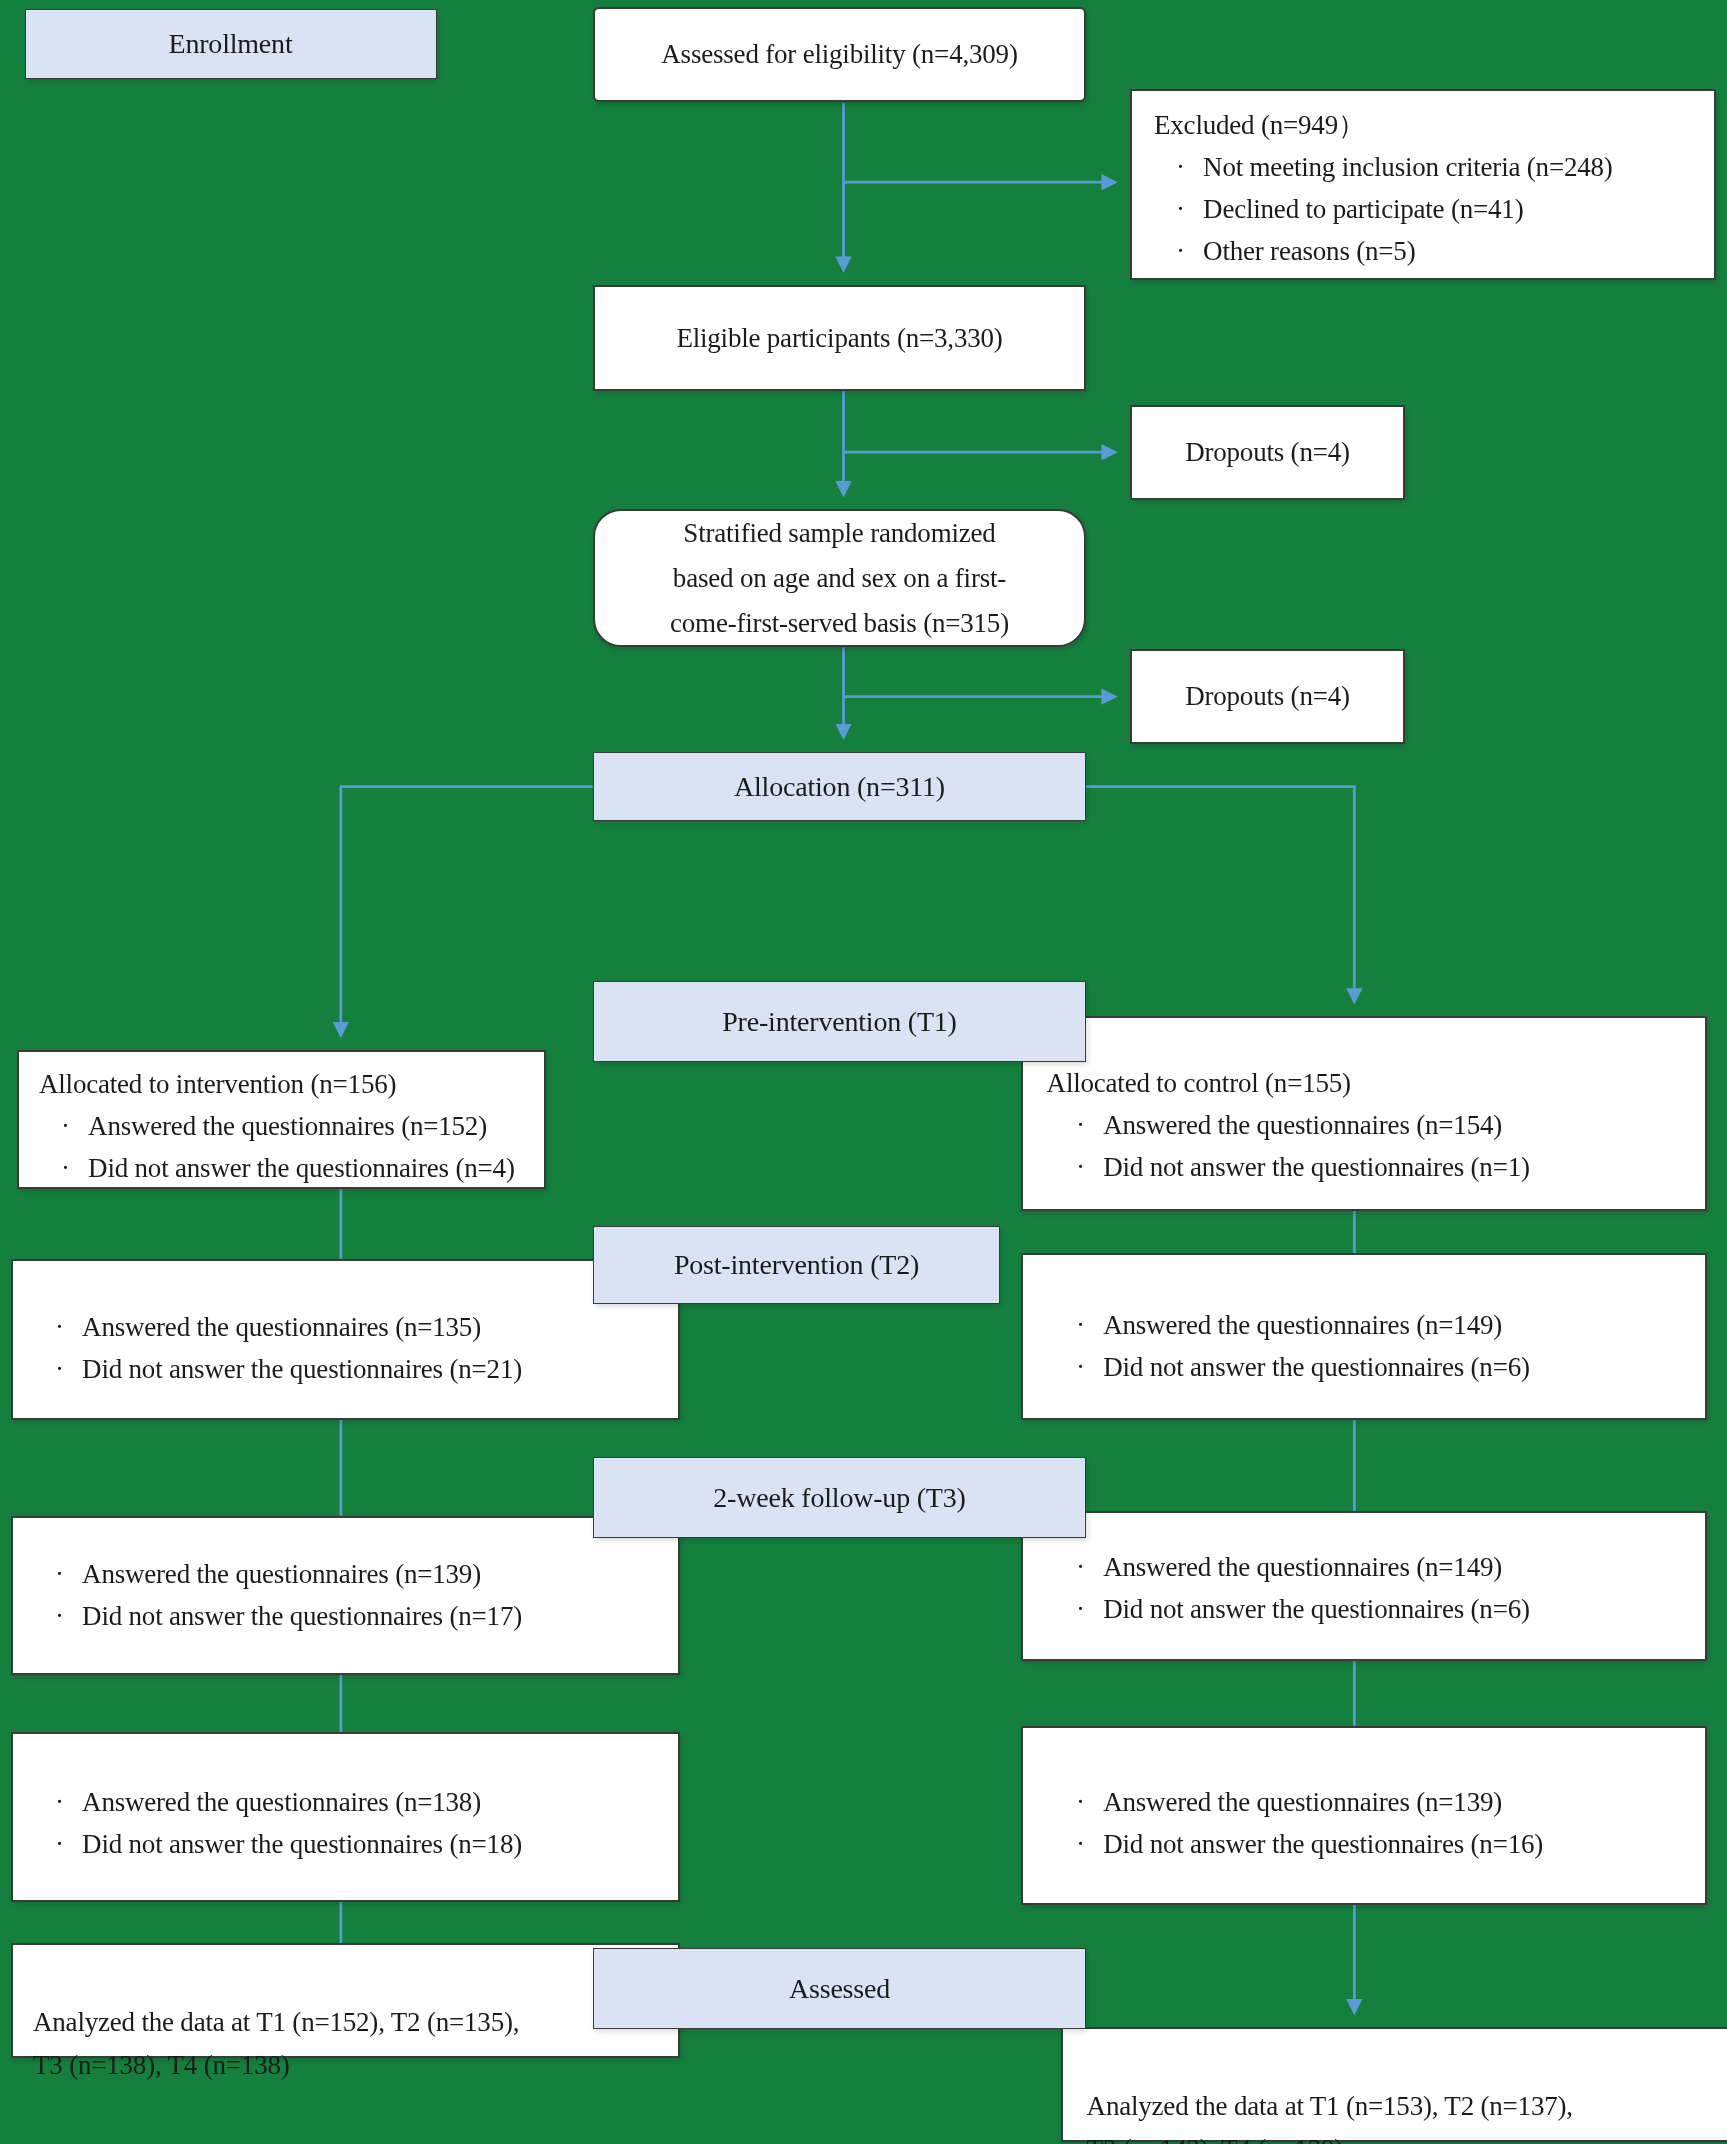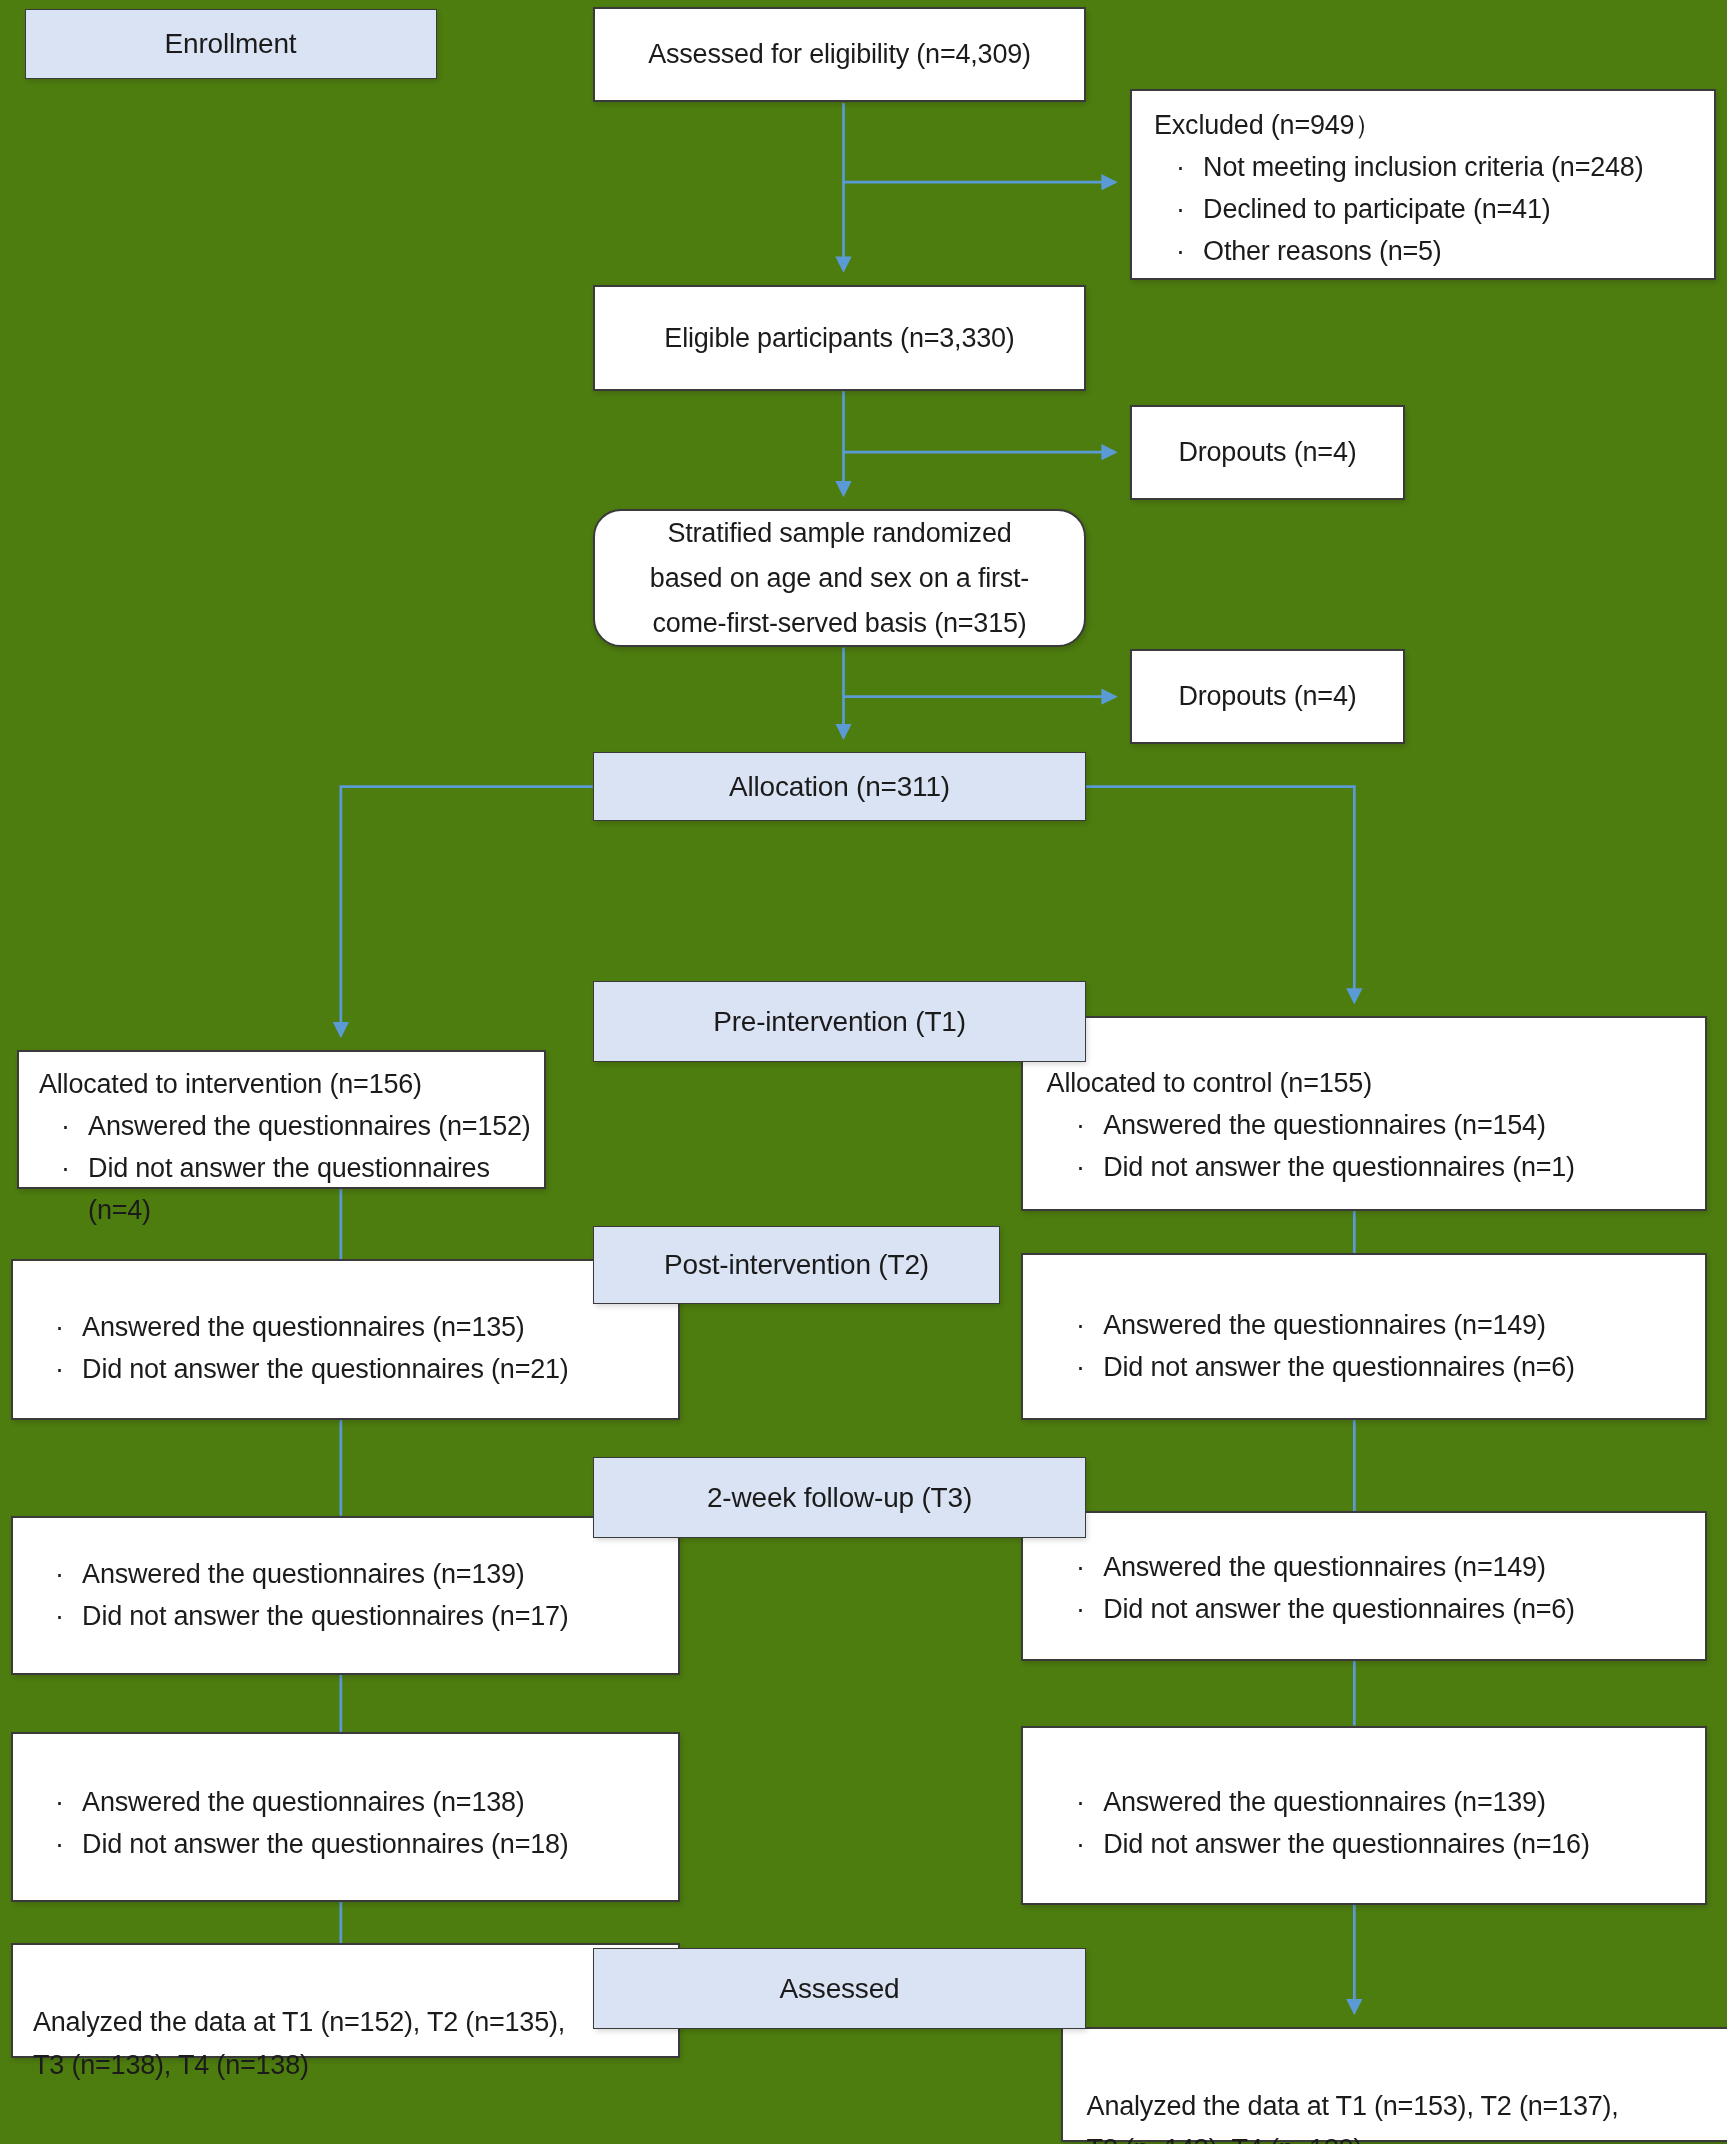--- a/index.html
+++ b/index.html
@@ -1,18 +1,18 @@
 <!DOCTYPE html>
 <html style="font-size:14.5px"><head>
 <meta charset="utf-8">
 <style>
   html,body{margin:0;padding:0;background:#ffffff;}
   .canvas{
-    position:relative;width:1727px;height:2145px;background:#4d7c0f;
-    font-family:Liberation Sans, sans-serif;color:#1b1b1b;letter-spacing:-0.2px;
+    position:relative;width:1727px;height:2145px;background:#15803d;
+    font-family:Liberation Serif, serif;color:#1b1b1b;letter-spacing:-0.2px;
   }
   svg.connectors{position:absolute;left:0;top:0;z-index:1;}
   .box{
     position:absolute;box-sizing:border-box;background:#ffffff;
     border:2.7px solid #3a3a3a;z-index:2;font-size:27px;
     box-shadow:1.8px 2.7px 5.5px rgba(0,0,0,0.16);
   }
   .center{display:flex;align-items:center;justify-content:center;text-align:center;}
   .stage{
     background:#dae3f3;border-width:1.8px;z-index:3;font-size:28px;
@@ -20,21 +20,21 @@
   .pre{white-space:pre-line;}
   .box-title{line-height:42px;}
   .bullet{display:flex;line-height:42px;}
   .dot{width:23.6px;text-align:center;flex:0 0 23.6px;}
   .btxt{padding-left:11px;}
   .indent-l .bullet{padding-left:14.5px;}
   .indent-r .bullet{padding-left:22px;}
 
   
   .pos-enrollment{left:24.5px;top:9px;width:412px;height:70px;}
-  .pos-assessed{left:593px;top:7.3px;width:493px;height:95px;}
+  .pos-assessed{left:593px;top:7.3px;width:493px;height:95px;border-radius:6px;}
   .pos-excluded{left:1130px;top:89px;width:586px;height:191px;padding:12.7px 9px 0 22px;}
   .pos-eligible{left:593px;top:285px;width:493px;height:106px;}
   .pos-dropouts1{left:1130px;top:405px;width:275px;height:95px;}
   .pos-stratified{left:593px;top:509px;width:493px;height:138px;line-height:45px;border-radius:28px;}
   .pos-dropouts2{left:1130px;top:649px;width:275px;height:95px;}
   .pos-allocation{left:593px;top:752px;width:493px;height:69px;}
 
   .pos-stage-t1{left:593px;top:981px;width:493px;height:81px;}
   .pos-stage-t2{left:593px;top:1226px;width:407px;height:78px;text-align:center;}
   .pos-stage-t3{left:593px;top:1457px;width:493px;height:81px;align-items:center;}

